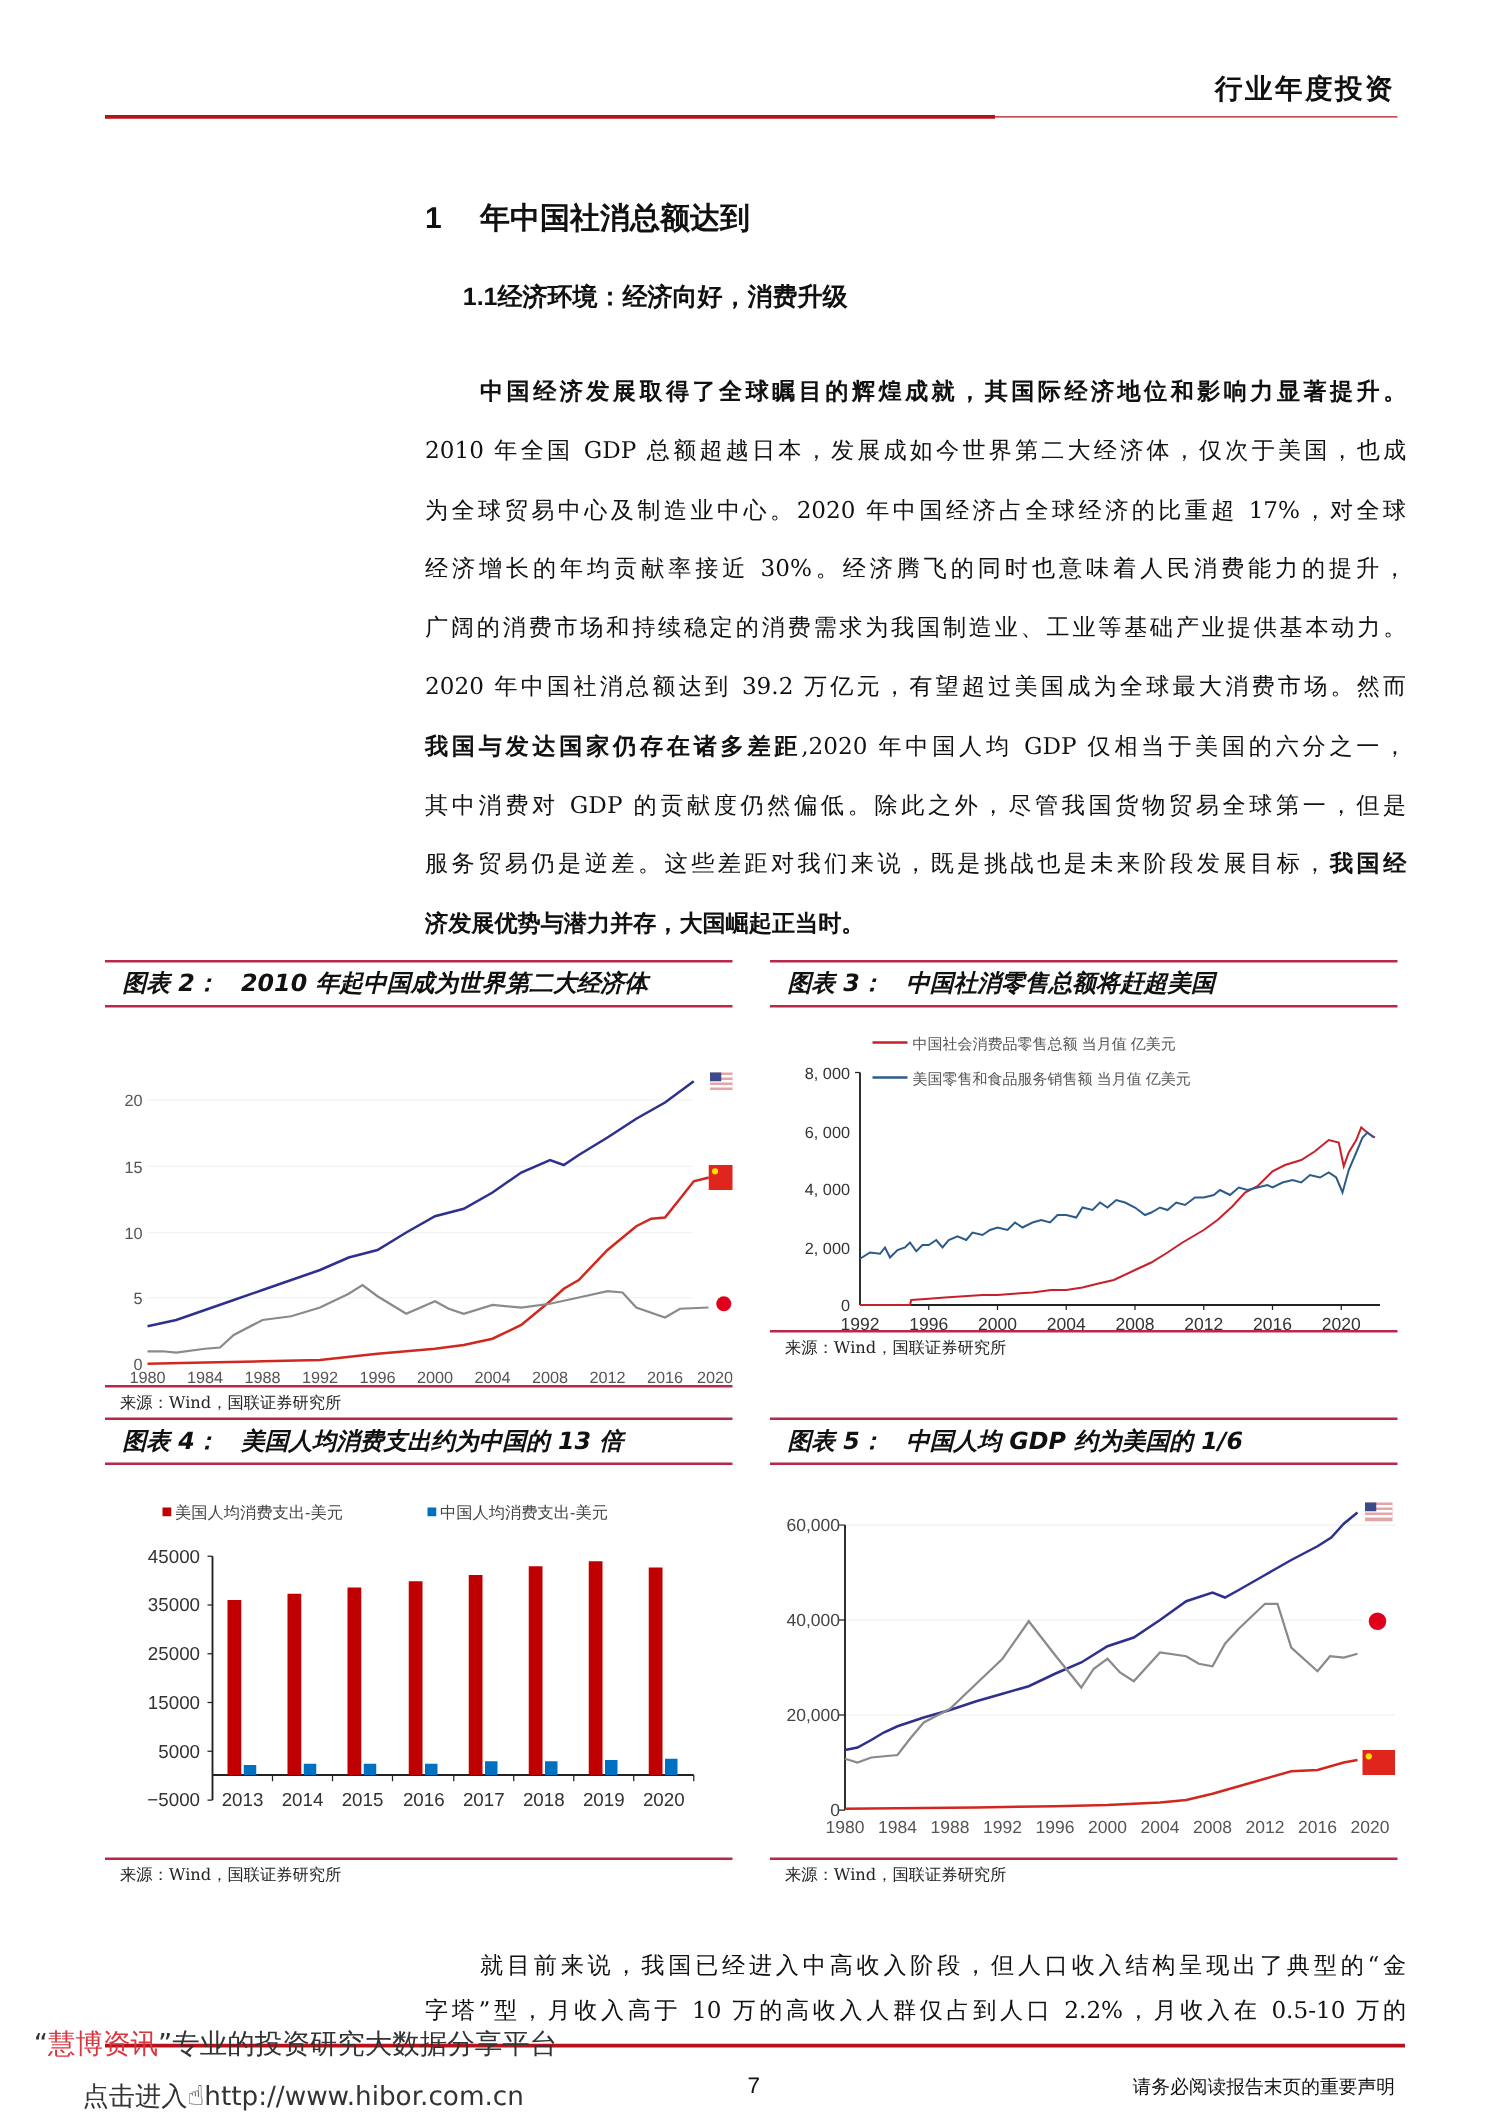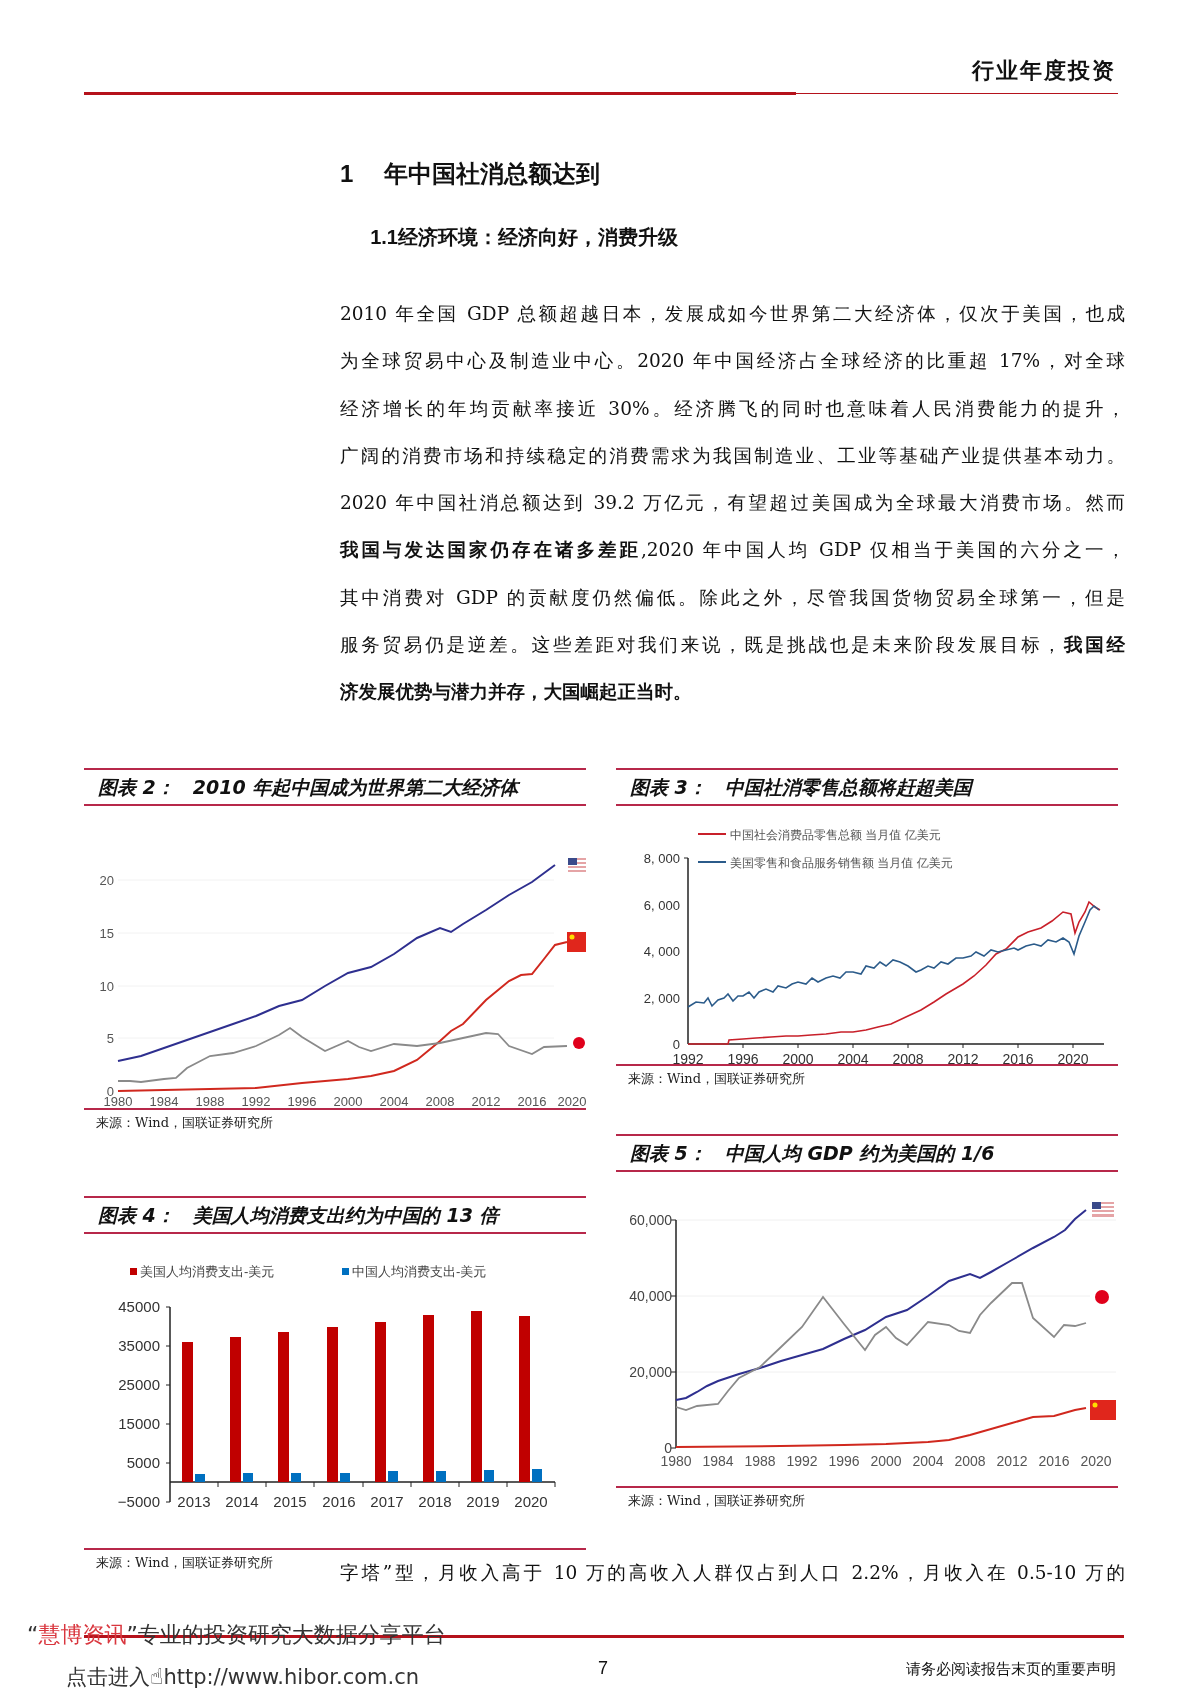--- a/index.html
+++ b/index.html
@@ -41,20 +41,21 @@
 <div class="abs hdr-rule-thin"></div>
 
 <div class="abs h1">
   <span class="num">1</span><span>年中国社消总额达到</span>
 </div>
 <div class="abs h2">
   <span class="num">1.1</span><span>经济环境：经济向好，消费升级</span>
 </div>
 
 <div class="abs para">
+  <p class="first"><b>中国经济发展取得了全球瞩目的辉煌成就，其国际经济地位和影响力显著提升。</b></p>
   <p>2010 年全国 GDP 总额超越日本，发展成如今世界第二大经济体，仅次于美国，也成</p>
   <p>为全球贸易中心及制造业中心。2020 年中国经济占全球经济的比重超 17%，对全球</p>
   <p>经济增长的年均贡献率接近 30%。经济腾飞的同时也意味着人民消费能力的提升，</p>
   <p>广阔的消费市场和持续稳定的消费需求为我国制造业、工业等基础产业提供基本动力。</p>
   <p>2020 年中国社消总额达到 39.2 万亿元，有望超过美国成为全球最大消费市场。然而</p>
   <p><b>我国与发达国家仍存在诸多差距</b><span>,2020 年中国人均 GDP 仅相当于美国的六分之一，</span></p>
   <p>其中消费对 GDP 的贡献度仍然偏低。除此之外，尽管我国货物贸易全球第一，但是</p>
   <p><span>服务贸易仍是逆差。这些差距对我们来说，既是挑战也是未来阶段发展目标，</span><b>我国经</b></p>
   <p class="last"><b>济发展优势与潜力并存，大国崛起正当时。</b></p>
 </div>
@@ -155,21 +156,21 @@
           <text x="457" y="258">2020</text>
       </g>
       <polyline fill="none" stroke="#c8202a" stroke-width="1.6" points="72,238 112,238 113,234 127,233 140,232 155,231 170,230 182,230 195,229 210,228 225,226 237,226 250,224 262,221 275,218 292,210 305,204 318,196 330,188 347,178 358,170 370,159 380,148 390,143 402,131 412,126 425,122 436,115 447,106 455,108 459,127 463,116 469,106 473,96 479,101 484,104"></polyline>
       <polyline fill="none" stroke="#2b5b8a" stroke-width="1.6" points="72,201 80,196 88,197 92,192 96,200 102,194 108,192 112,188 117,195 122,190 127,190 133,186 138,192 143,186 150,183 157,186 162,180 170,182 176,178 182,176 190,178 196,172 202,176 210,172 217,170 224,172 230,166 237,166 245,168 250,160 258,162 264,156 270,160 277,154 284,156 292,160 300,166 305,164 312,160 318,162 325,156 332,158 340,152 347,152 355,150 360,146 368,150 375,144 382,146 390,144 398,142 402,144 410,140 418,138 425,140 432,134 440,136 447,132 453,136 458,148 463,130 469,116 474,104 478,100 483,104"></polyline>
     </svg>
   </div>
   <div class="figrule"></div>
   <div class="figsrc">来源：Wind，国联证券研究所</div>
 </div>
 
-<div class="figbox" style="left:84px;top:1196px;">
+<div class="figbox" style="left:84px;top:1134px;">
   <div class="figrule"></div>
   <div class="figtitle"><span class="lbl">图表 4：</span><span>美国人均消费支出约为中国的 13 倍</span></div>
   <div class="figrule"></div>
   <div class="figchart" style="height:314px;">
     <svg width="502" height="314" viewBox="0 0 502 314">
       <rect x="46" y="34" width="7" height="7" fill="#c00000"></rect>
       <text x="56" y="42" font-size="13" fill="#444" font-family="DejaVu Serif, serif">美国人均消费支出-美元</text>
       <rect x="258" y="34" width="7" height="7" fill="#0070c0"></rect>
       <text x="268" y="42" font-size="13" fill="#444" font-family="DejaVu Serif, serif">中国人均消费支出-美元</text>
       <line x1="86" y1="73" x2="86" y2="268" stroke="#222" stroke-width="1.5"></line>
@@ -289,20 +290,21 @@
         <rect x="474" y="228" width="26" height="20" fill="#e0261c"></rect>
         <circle cx="479" cy="233" r="2.5" fill="#ffde00"></circle>
       </g>
     </svg>
   </div>
   <div class="figrule"></div>
   <div class="figsrc">来源：Wind，国联证券研究所</div>
 </div>
 
 <div class="abs body2">
+  <p style="text-indent:44px;">就目前来说，我国已经进入中高收入阶段，但人口收入结构呈现出了典型的“金</p>
   <p>字塔”型，月收入高于 10 万的高收入人群仅占到人口 2.2%，月收入在 0.5-10 万的</p>
 </div>
 
 <div class="abs footer-rule"></div>
 <div class="abs wm1">
   <span>“</span><span class="brand">慧博资讯</span><span>”</span><span>专业的投资研究大数据分享平台</span>
 </div>
 <div class="abs wm2">
   <span>点击进入</span><span style="font-size:22px;">☝</span><span>http://www.hibor.com.cn</span>
 </div>

